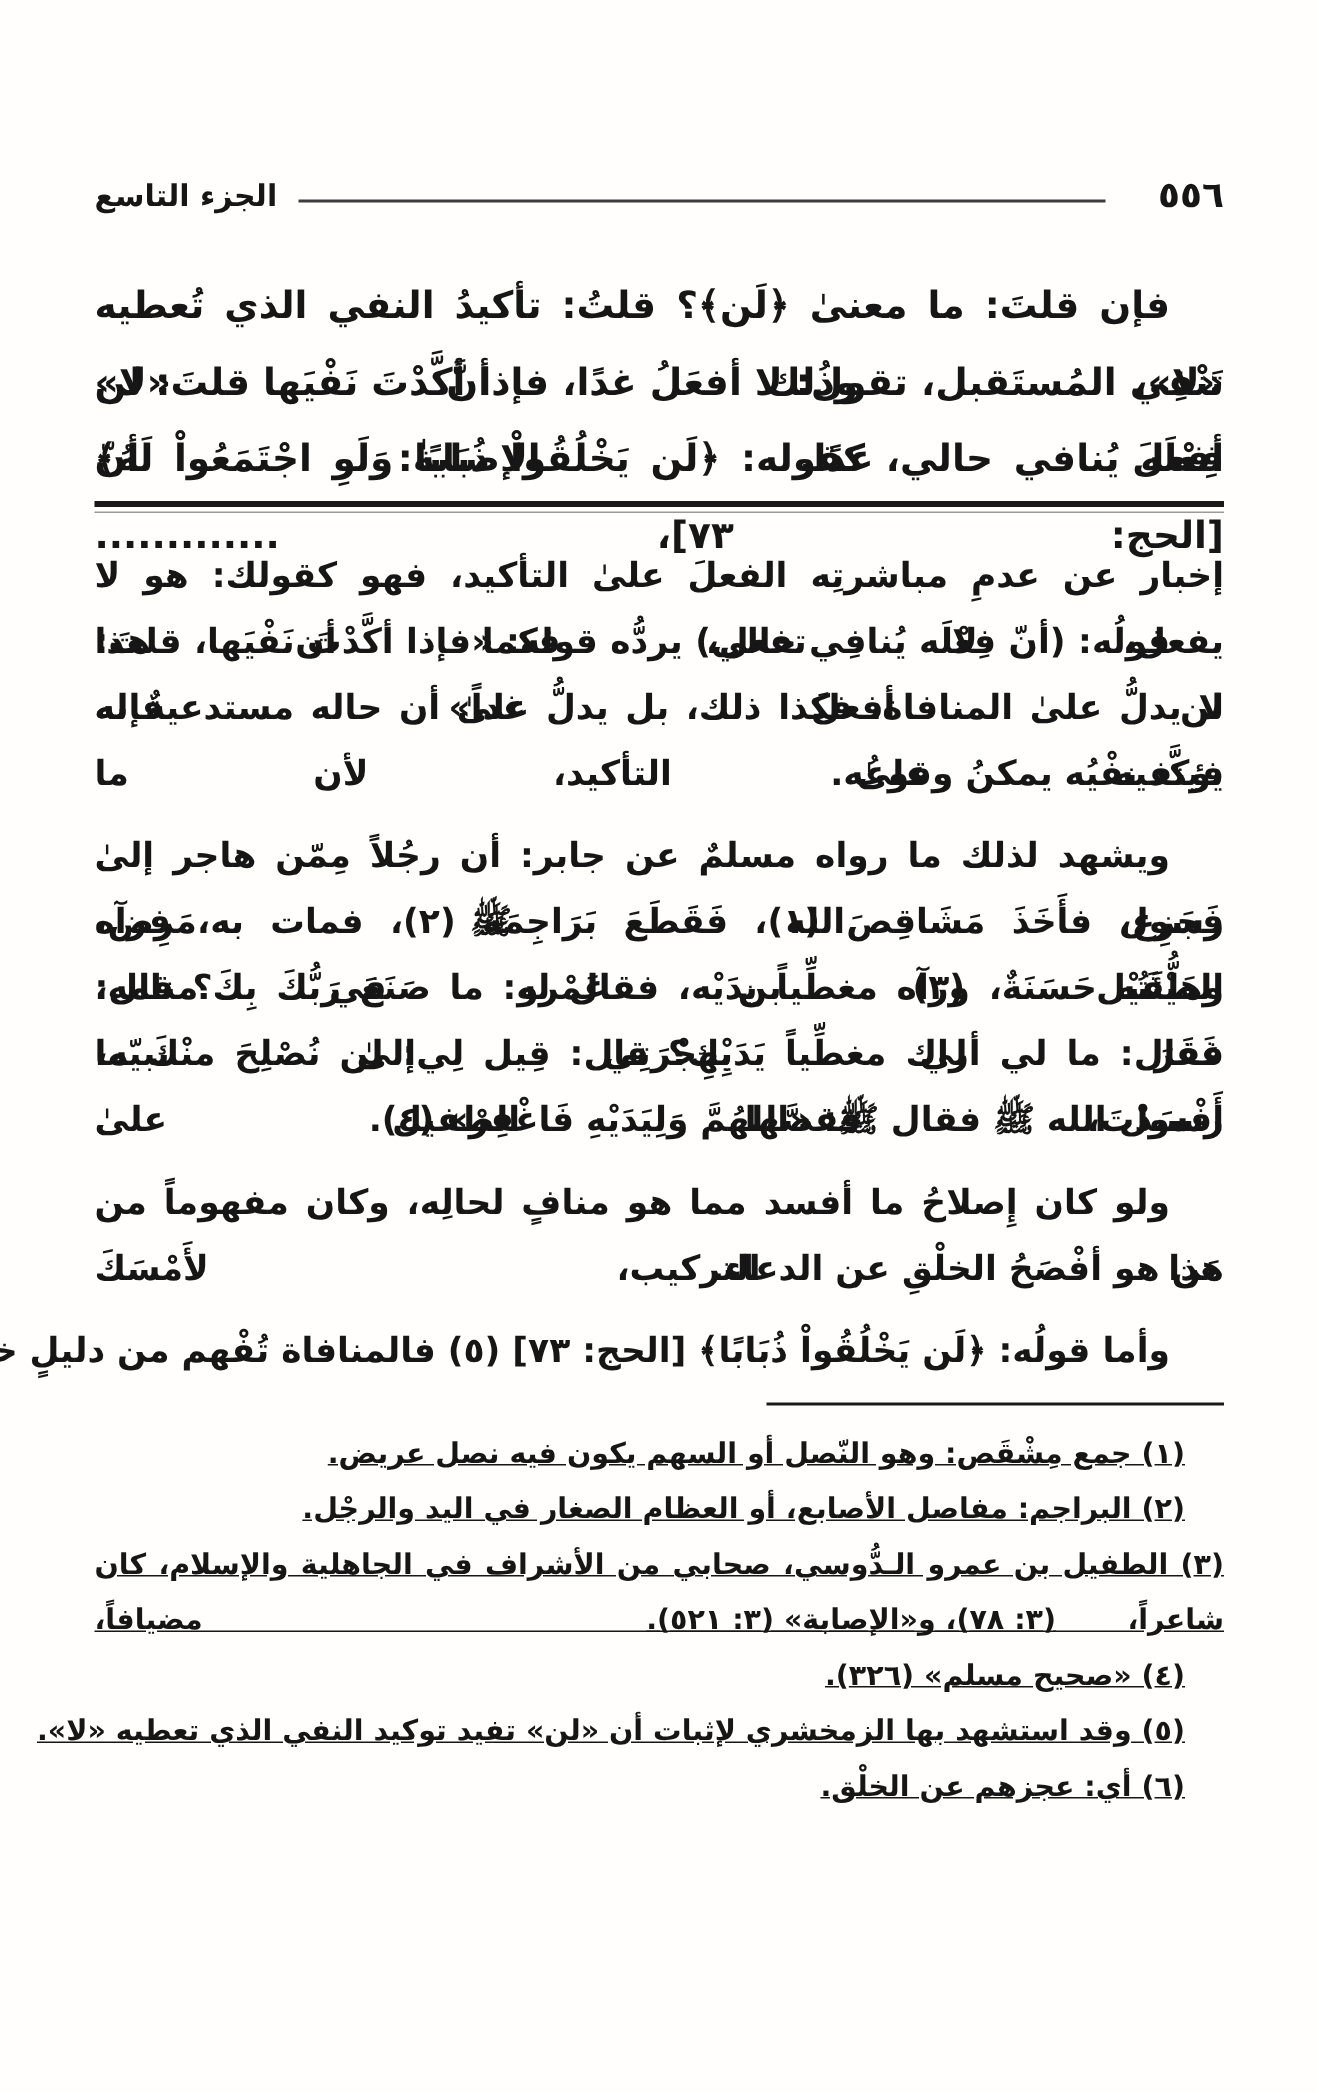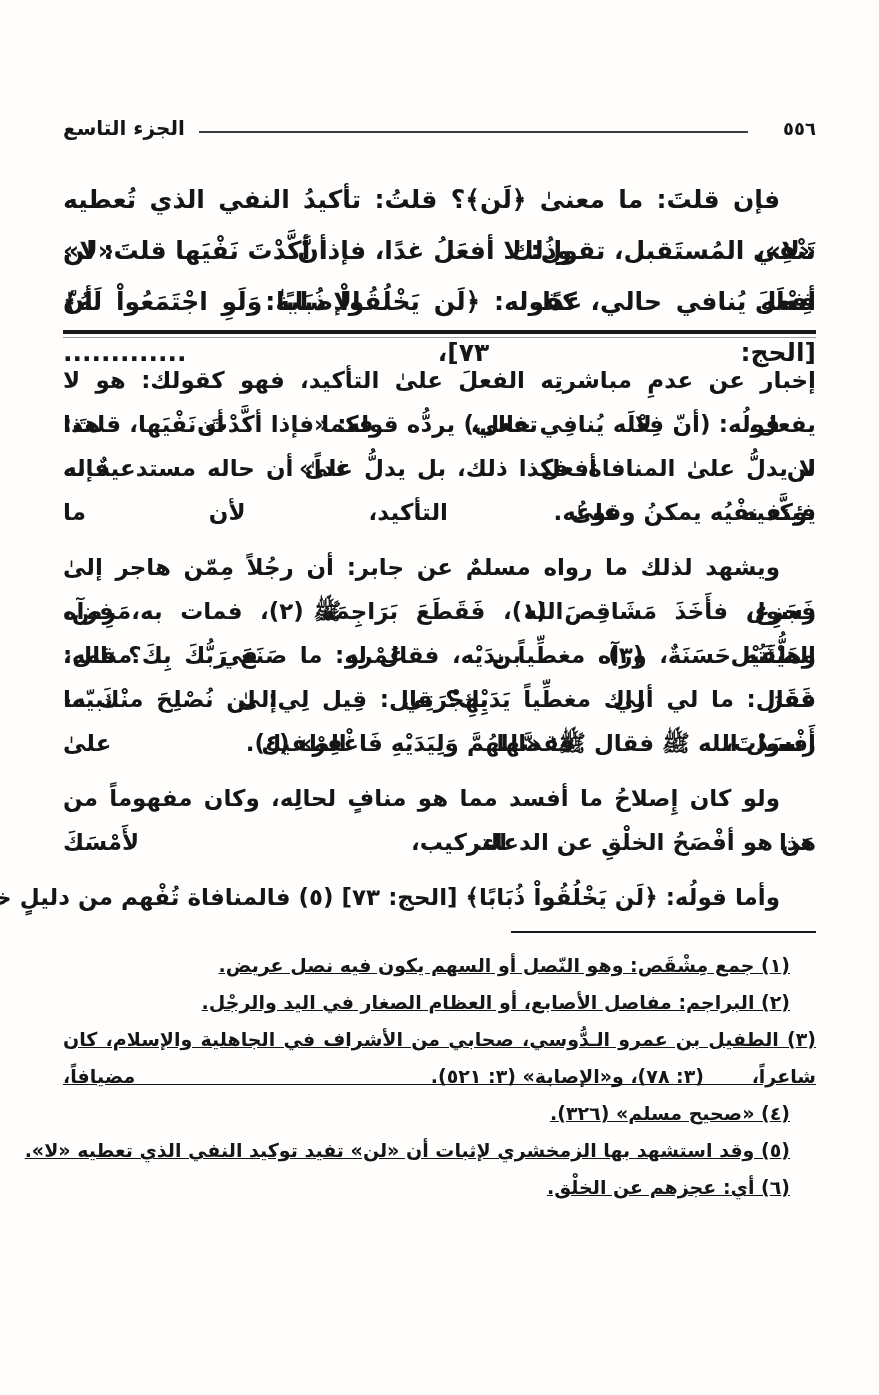--- a/index.html
+++ b/index.html
@@ -21,21 +21,21 @@
   }
   
   .header {
     display: flex;
     align-items: center;
     padding-top: 116px;
     gap: 14px;
     font-size: 21px;
     font-weight: bold;
   }
-  .page-num { letter-spacing: 4px; font-size: 18px; margin-left: 21px; }
+  .page-num { letter-spacing: 4px; font-size: 24px; margin-left: 21px; }
   .header-rule {
     flex: 1;
     height: 2px;
     background: #3d3d3d;
     margin-top: 8px;
   }
   .part-title { font-size: 20px; }
   
   .ln {
     white-space: nowrap;

